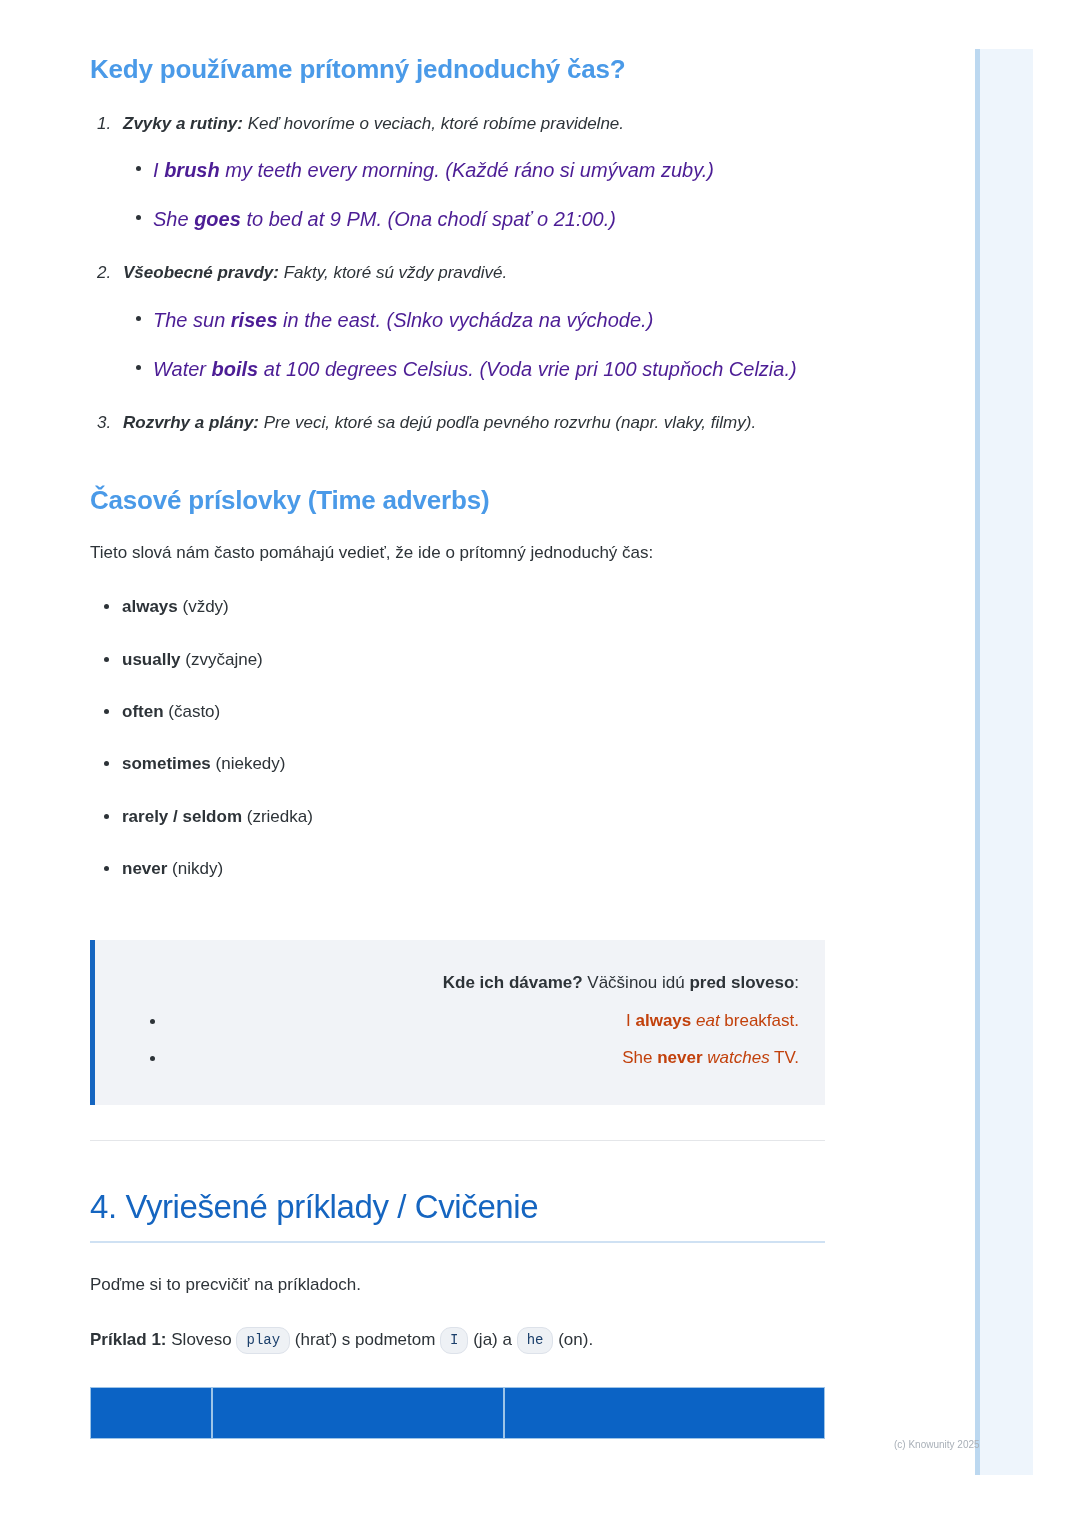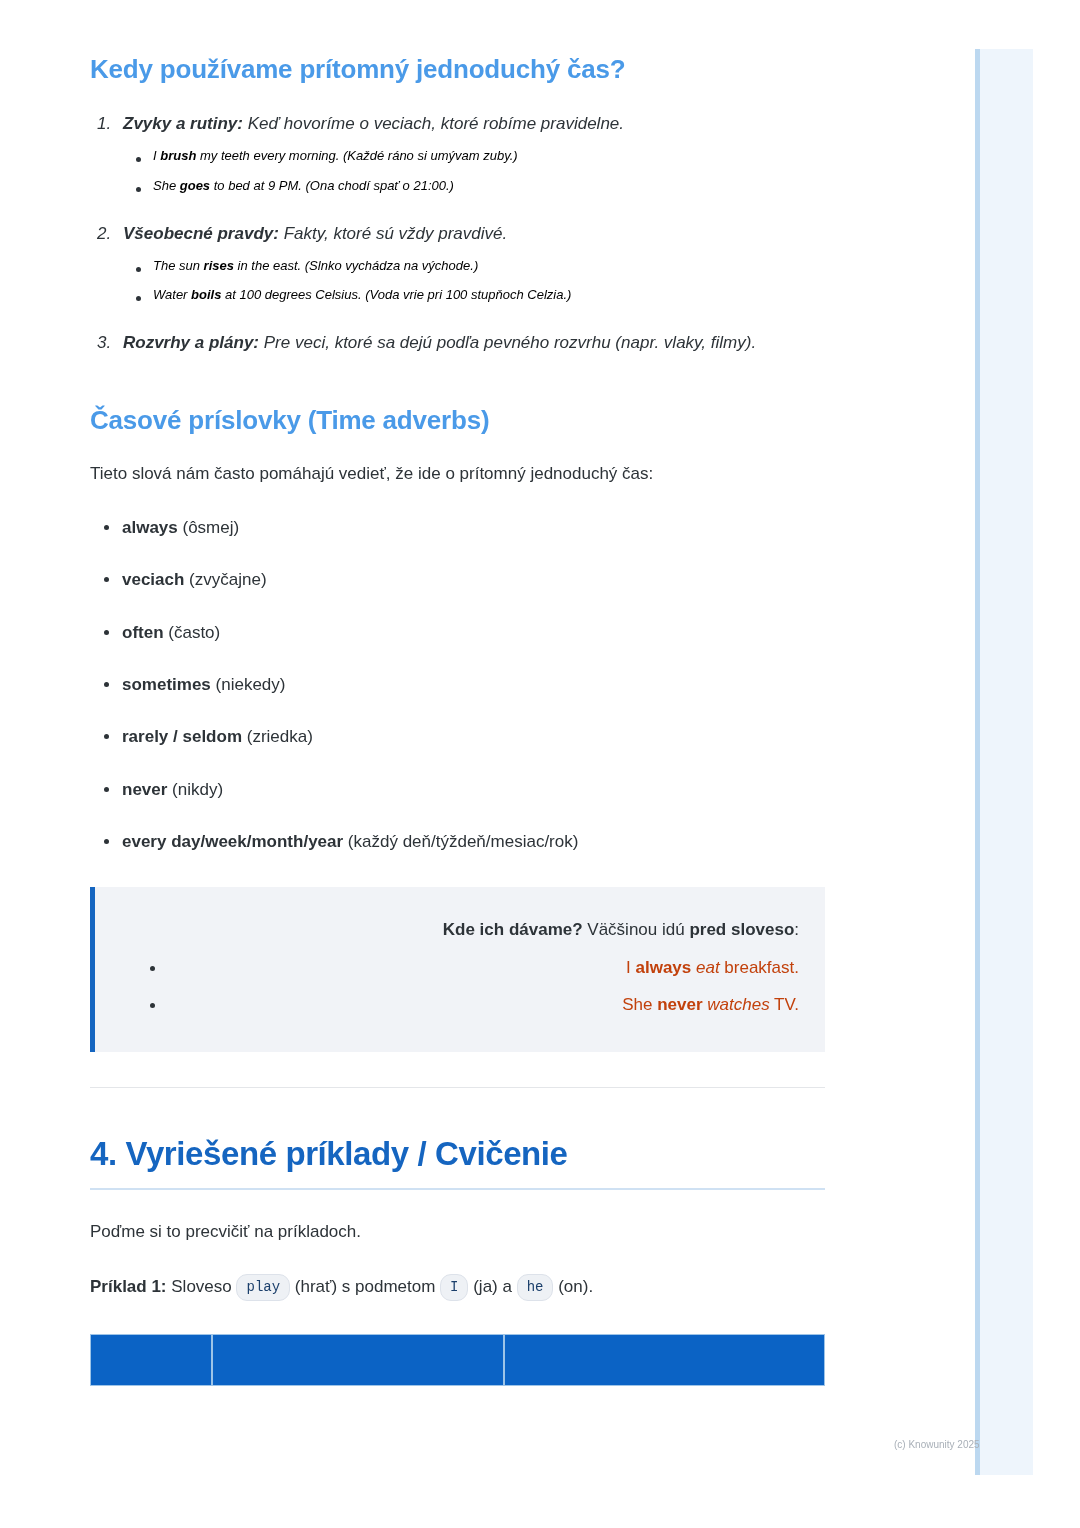--- a/index.html
+++ b/index.html
@@ -41,21 +41,21 @@
     color: #4a9ae8;
     font-size: 26px;
     font-weight: bold;
     letter-spacing: -0.2px;
     margin: 0;
     line-height: 1.2;
   }
   h2.main-head {
     color: #1565c0;
     font-size: 33px;
-    font-weight: bold;
+    font-weight: normal;
     letter-spacing: -0.4px;
     margin: 0;
     line-height: 1.2;
   }
   .head-rule {
     height: 2px;
     background: #cfe1f3;
     margin-top: 14px;
     width: 735px;
   }
@@ -89,24 +89,24 @@
     color: #2d3338;
     font-size: 17px;
   }
   ul.sub-list {
     margin: 0; padding: 0;
     list-style: none;
   }
   ul.sub-list > li {
     position: relative;
     padding-left: 30px;
-    color: #000000;
-    font-size: 13px;
-    line-height: 1.55;
-    margin-top: 9px;
+    color: #4c1d95;
+    font-size: 20px;
+    line-height: 1.55;
+    margin-top: 18px;
   }
   ul.sub-list > li::before {
     content: "";
     position: absolute;
     left: 13px; top: 11px;
     width: 5px; height: 5px;
     border-radius: 50%;
     background: #2d3338;
   }
 
@@ -258,27 +258,26 @@
 
     <div style="height:45px"></div>
     <h3 class="sec-head">Časové príslovky (Time adverbs)</h3>
 
     <div style="height:24px"></div>
     <p class="body">Tieto slová nám často pomáhajú vedieť, že ide o prítomný jednoduchý čas:</p>
 
     <div style="height:28px"></div>
 
     <ul class="flat-list">
-      <li><b>always</b><span> (ôsmej)</span></li>
-      <li><b>veciach</b><span> (zvyčajne)</span></li>
+      <li><b>always</b><span> (vždy)</span></li>
+      <li><b>usually</b><span> (zvyčajne)</span></li>
       <li><b>often</b><span> (často)</span></li>
       <li><b>sometimes</b><span> (niekedy)</span></li>
       <li><b>rarely / seldom</b><span> (zriedka)</span></li>
       <li><b>never</b><span> (nikdy)</span></li>
-      <li style="margin-bottom:0"><b>every day/week/month/year</b><span> (každý deň/týždeň/mesiac/rok)</span></li>
     </ul>
 
     <div style="height:32px"></div>
 
     <div class="callout">
       <p><b>Kde ich dávame?</b><span> Väčšinou idú </span><b>pred sloveso</b><span>:</span></p>
       <ul>
         <li><span>I </span><b>always</b><span> </span><i>eat</i><span> breakfast.</span></li>
         <li><span>She </span><b>never</b><span> </span><i>watches</i><span> TV.</span></li>
       </ul>

